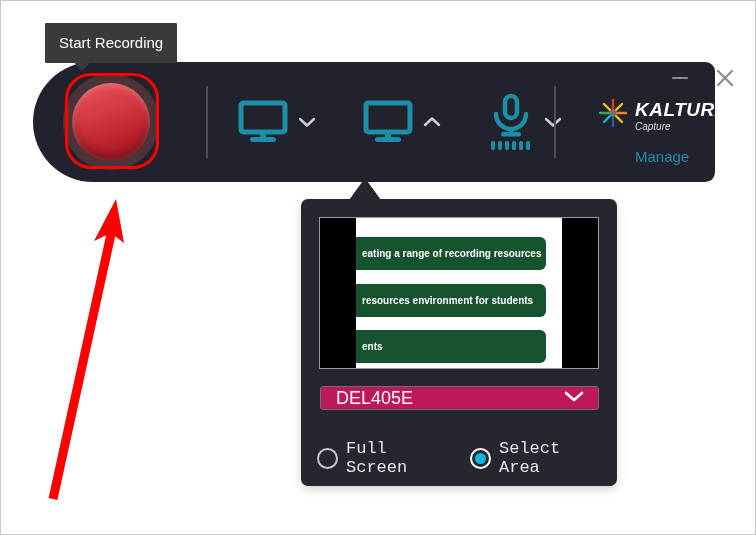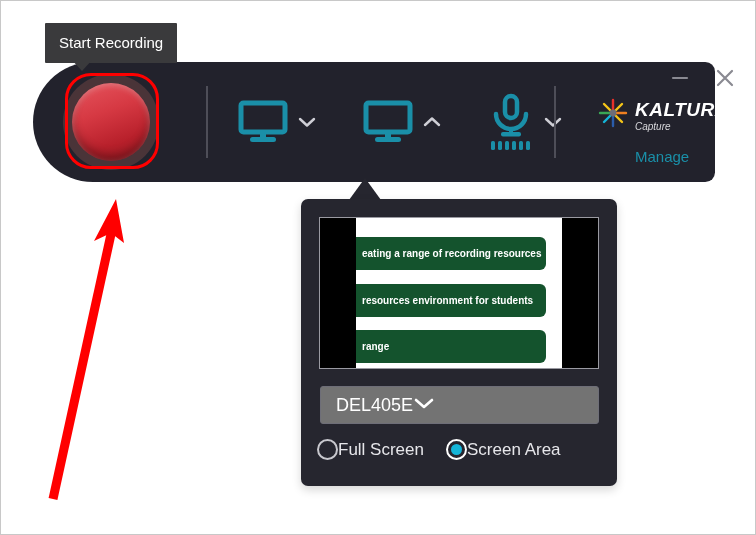--- a/index.html
+++ b/index.html
@@ -228,49 +228,51 @@
     white-space: nowrap;
     overflow: hidden;
   }
 
   
   #source-select {
     position: absolute;
     left: 19px;
     top: 187px;
     width: 279px;
-    height: 38px;
+    height: 24px;
     border: 1px solid #6e6e78;
     border-radius: 3px;
     box-sizing: border-box;
-    background: #737373;
-    display: flex;
-    align-items: center;
+    background: #be185d;
+    display: flex;
+    align-items: center;
+    justify-content: space-between;
     padding: 0 13px 0 15px;
     cursor: pointer;
   }
   #source-value {
     color: #ffffff;
     font-size: 18px;
   }
 
   
   #radios {
     position: absolute;
     left: 16px;
     top: 240px;
     width: 284px;
     display: flex;
     gap: 22px;
   }
   .radio-opt {
     display: flex;
     align-items: center;
-    gap: 0;
+    gap: 8px;
     cursor: pointer;
+    font-family: Liberation Mono, monospace;
   }
   .radio-mark {
     width: 21px;
     height: 21px;
     border-radius: 50%;
     border: 2px solid #c8c8ce;
     box-sizing: border-box;
     display: flex;
     align-items: center;
     justify-content: center;
@@ -416,21 +418,21 @@
   <div id="record-highlight"></div>
 
   <div id="panel-tail"></div>
   <div id="panel">
 
     <div id="preview">
       <div class="letterbox"></div>
       <div id="slide">
         <div class="slide-bar" style="top:19px;">eating a range of recording resources</div>
         <div class="slide-bar" style="top:66px;">resources environment for students</div>
-        <div class="slide-bar" style="top:112px;">range</div>
+        <div class="slide-bar" style="top:112px;">ents</div>
       </div>
       <div class="letterbox"></div>
     </div>
 
     <div id="source-select">
       <span id="source-value">DEL405E</span>
       <span>
         <svg width="22" height="14" viewBox="0 0 22 14">
           <path d="M3 4 L11 11 L19 4" fill="none" stroke="#ffffff" stroke-width="2.6" stroke-linecap="round" stroke-linejoin="round"></path>
         </svg>
@@ -439,21 +441,21 @@
 
     <div id="radios">
       <div class="radio-opt">
         <span class="radio-mark"></span>
         <span class="radio-label">Full Screen</span>
       </div>
       <div class="radio-opt">
         <span class="radio-mark on">
           <span class="radio-dot"></span>
         </span>
-        <span class="radio-label">Screen Area</span>
+        <span class="radio-label">Select Area</span>
       </div>
     </div>
   </div>
 
   <svg id="arrow-annotation" viewBox="0 0 160 330">
     <path d="M32 318 L92 44" stroke="#ff0000" stroke-width="9" stroke-linecap="butt" fill="none"></path>
     <path d="M95 18 L103 62 L90 52 L73 60 Z" fill="#ff0000"></path>
   </svg>
 
 </div>

